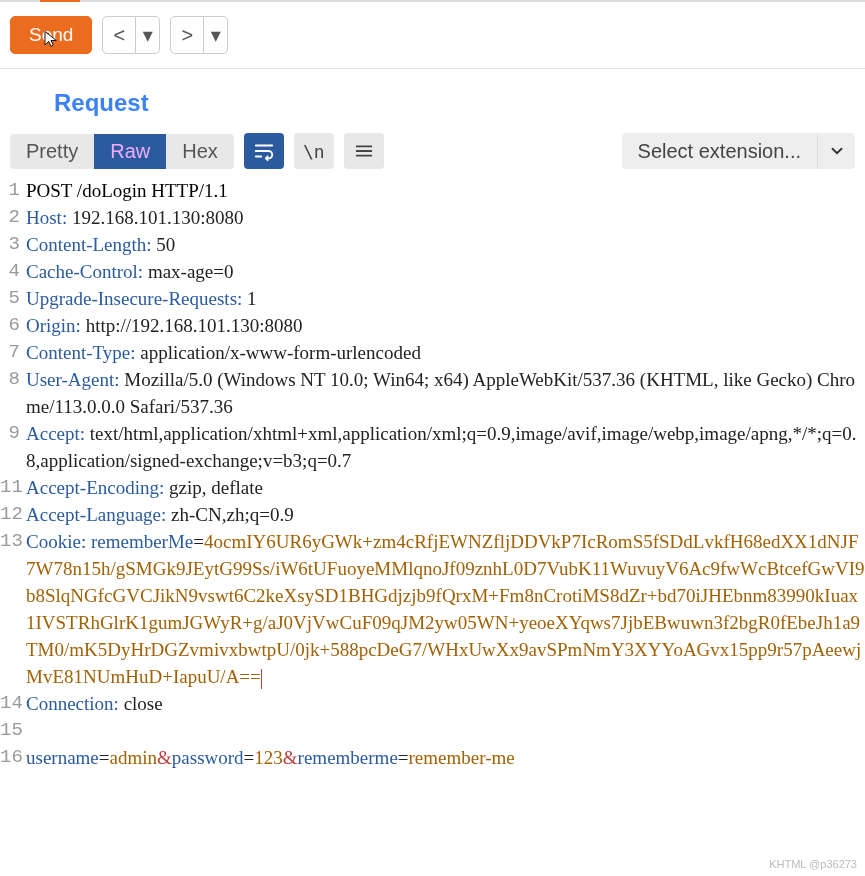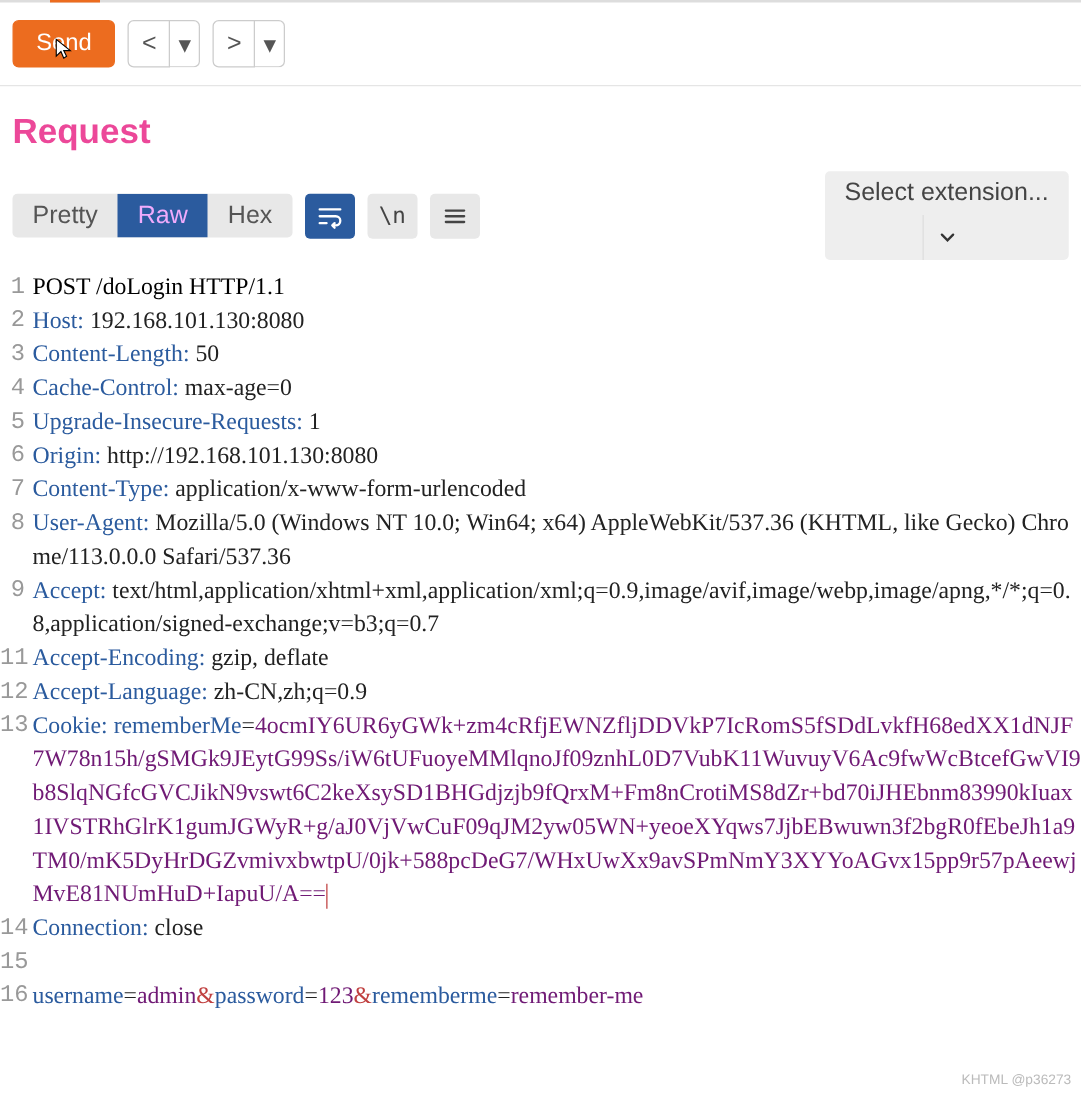--- a/index.html
+++ b/index.html
@@ -49,24 +49,25 @@
 .btn-arrow:last-child { border-top-left-radius: 0; border-bottom-left-radius: 0; border-left: none; }
 .btn-arrow-split { width: 24px; }
 .cursor-fake {
   position: absolute;
   left: 42px;
   top: 28px;
   width: 18px; height: 22px;
   pointer-events: none;
 }
 .section-title {
-  color: #ec4899;
-  font-size: 28px;
+  color: #3b82f6;
+  font-size: 24px;
   font-weight: bold;
   padding: 20px 10px 10px 10px;
+  margin-left: 44px;
 }
 .tab-row {
   display: flex;
   align-items: center;
   gap: 10px;
   padding: 6px 10px 4px 10px;
 }
 .tab-group {
   display: flex;
   background: #e8e8e8;
@@ -92,21 +93,20 @@
 }
 .icon-btn-active { background: #2b5b9e; color: #fff; }
 .icon-btn svg { width: 22px; height: 22px; }
 .ext-select {
   margin-left: auto;
   display: flex;
   align-items: center;
   background: #eee;
   border-radius: 4px;
   overflow: hidden;
-  flex-direction: column;
 }
 .ext-select-main {
   padding: 6px 16px;
   font-size: 20px;
   color: #444;
   cursor: pointer;
 }
 .ext-select-arrow {
   width: 38px; height: 36px;
   border-left: 1px solid #ddd;
@@ -133,21 +133,21 @@
 }
 .code {
   flex: 1;
   white-space: pre-wrap;
   word-break: break-all;
   font-family: Liberation Serif, serif;
 }
 .hk { color: #2b5b9e; }   
 .hv { color: #222; }      
 .cv { color: #2b5b9e; }   
-.cval { color: #701a75; } 
+.cval { color: #a16207; } 
 .param { color: #2b5b9e; }
 .amp { color: #c04040; }
 .cursor-line {
   display: inline-block;
   width: 1px; height: 20px;
   background: #c04040;
   vertical-align: middle;
 }
 .watermark {
   position: absolute;

